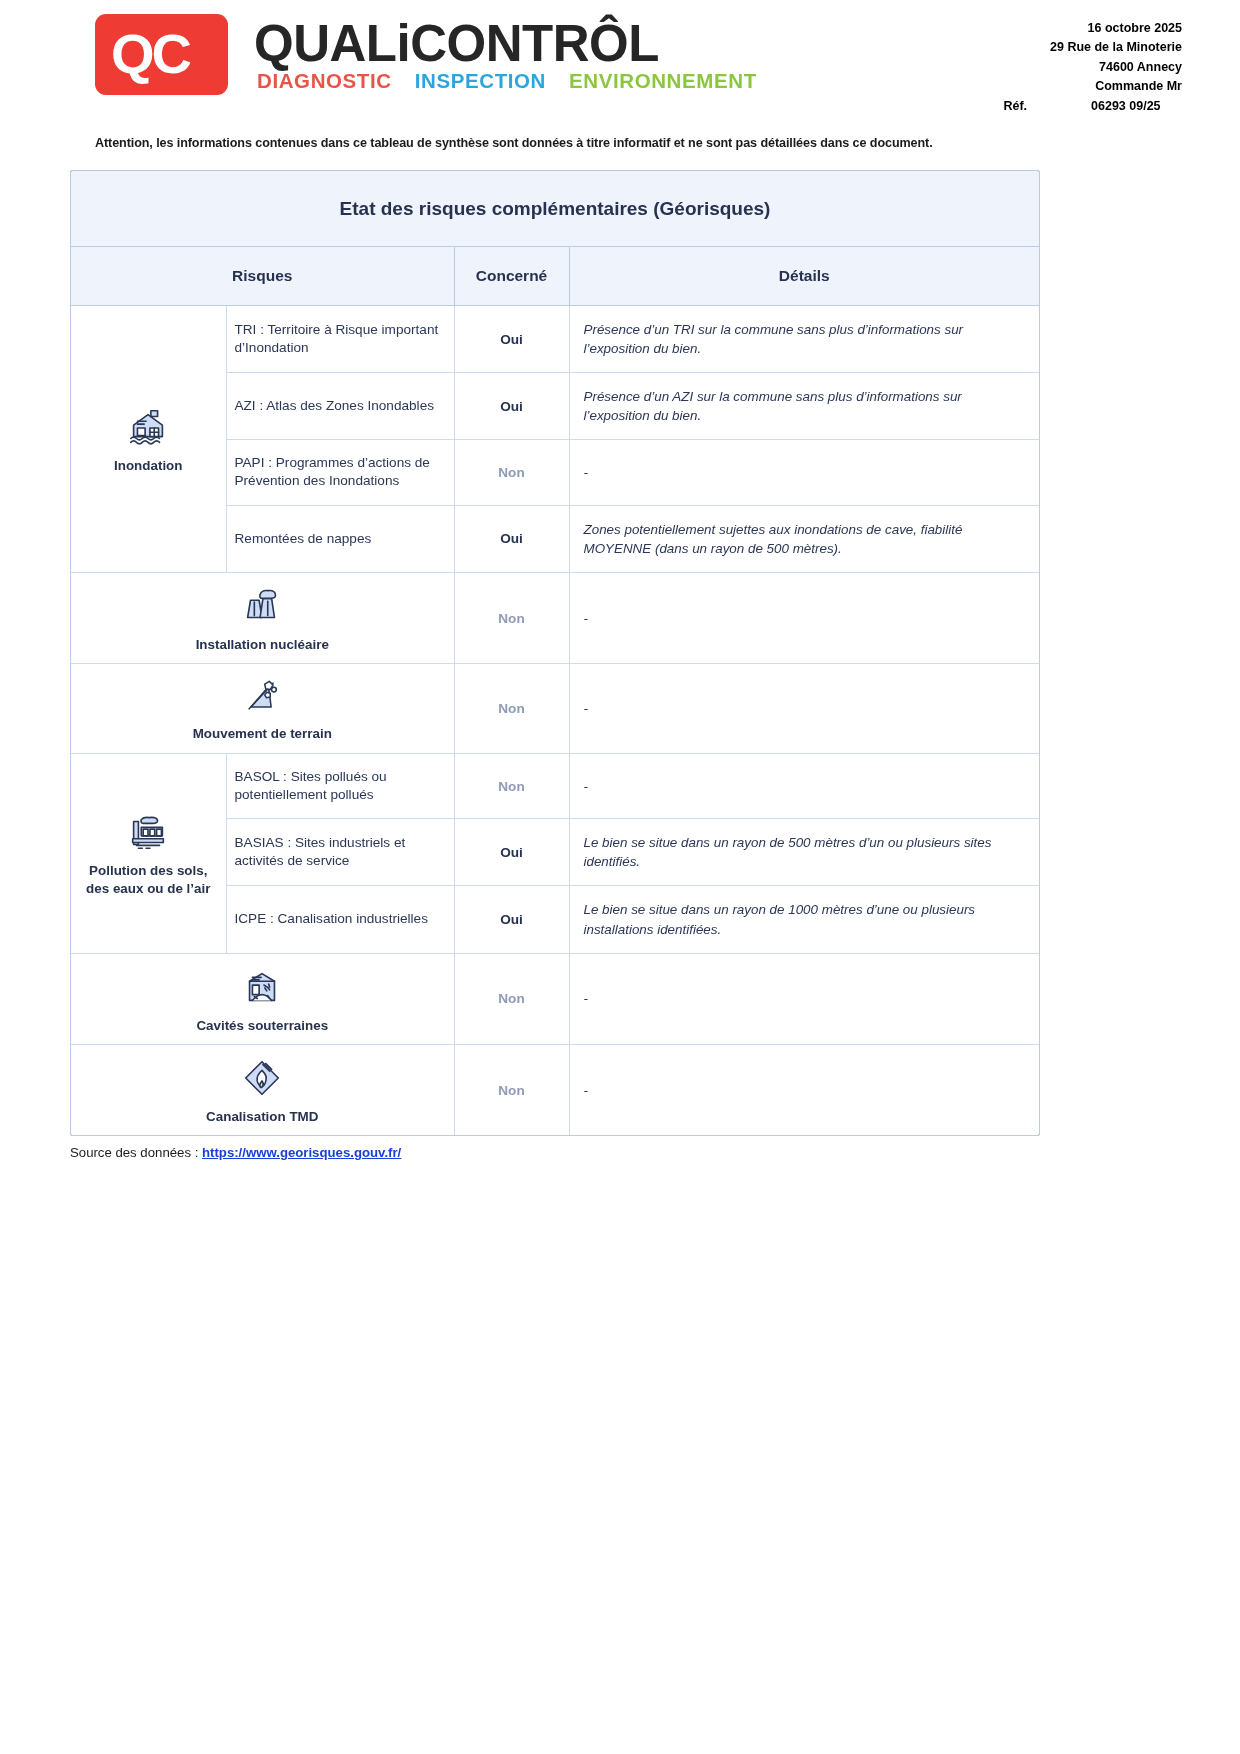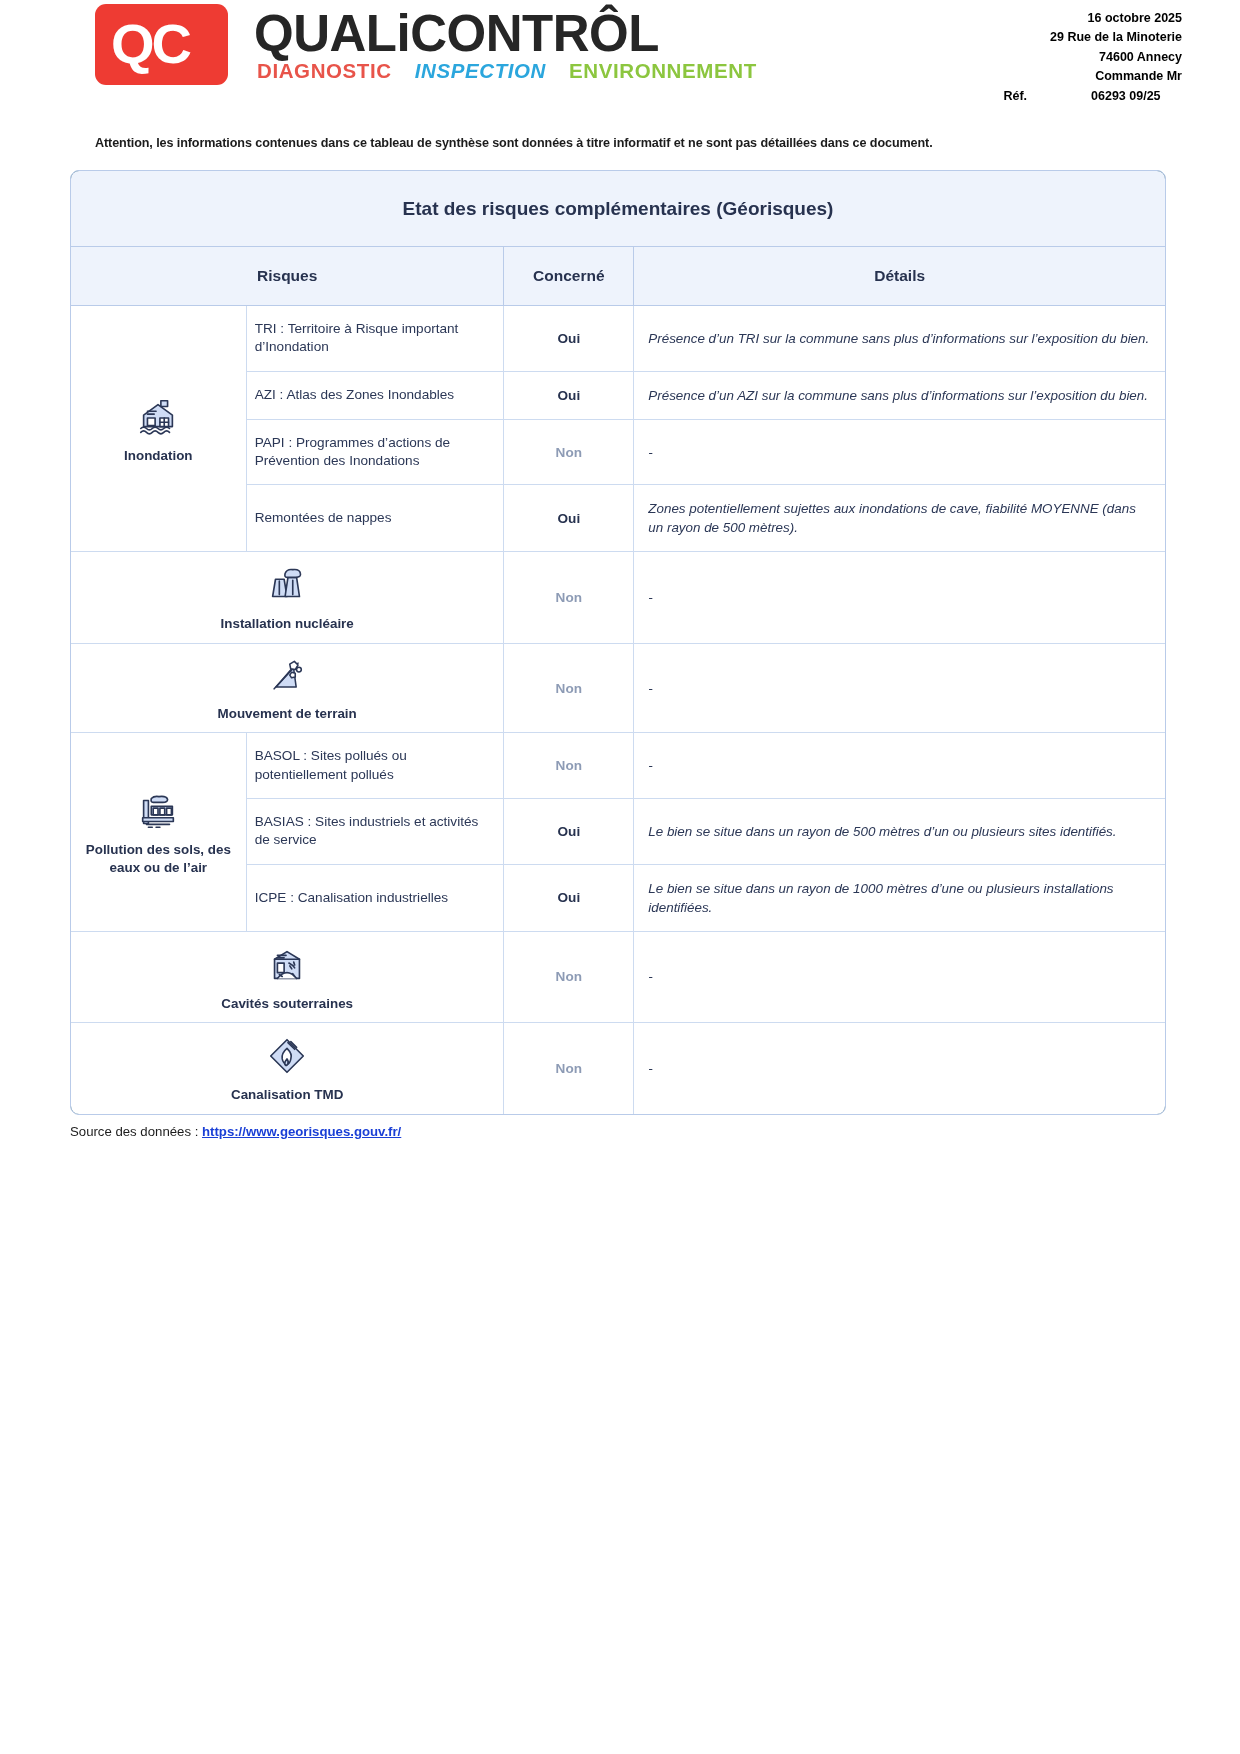--- a/index.html
+++ b/index.html
@@ -11,21 +11,21 @@
     font-family: "Liberation Sans", sans-serif;
     color: #2b3756;
     position: relative;
   }
 
   
   .header {
     display: flex;
     align-items: flex-start;
     justify-content: space-between;
-    padding: 4px 58px 0 95px;
+    padding: 14px 58px 0 95px;
     height: 120px;
   }
   .brand { display: flex; align-items: center; gap: 26px; }
   .logo-badge {
     width: 133px; height: 81px;
     background: #ee3b33;
     border-radius: 11px;
     display: flex; align-items: center; justify-content: center;
     flex: none;
   }
@@ -42,21 +42,21 @@
   .wordmark-sub {
     display: flex;
     gap: 23px;
     font-size: 20.5px;
     font-weight: bold;
     letter-spacing: 0.6px;
     line-height: 1;
     padding-left: 3px;
   }
   .sub-diag { color: #e8544a; text-align: right; }
-  .sub-insp { color: #2ba6dd; font-style: italic; }
+  .sub-insp { color: #2ba6dd; }
   .sub-env  { color: #8cc63f; }
 
   .addr {
     text-align: right;
     font-size: 12.5px;
     font-weight: bold;
     color: #000000;
     line-height: 1.55;
     padding-top: 5px;
     white-space: nowrap;
@@ -73,23 +73,23 @@
     margin: 16px 0 0 95px;
     font-size: 12.6px;
     font-weight: bold;
     color: #1c1c1c;
     letter-spacing: -0.1px;
   }
 
   
   .card {
     margin: 20px 0 0 70px;
-    width: 1096px;
+    width: 970px;
     border: 1px solid #b9cbe9;
-    border-radius: 9px;
+    border-radius: 2px;
     overflow: hidden;
     background: #0c4a6e;
   }
   .card-title {
     background: #eef3fc;
     text-align: center;
     font-size: 19px;
     font-weight: bold;
     color: #27324f;
     padding: 27px 10px 26px;

